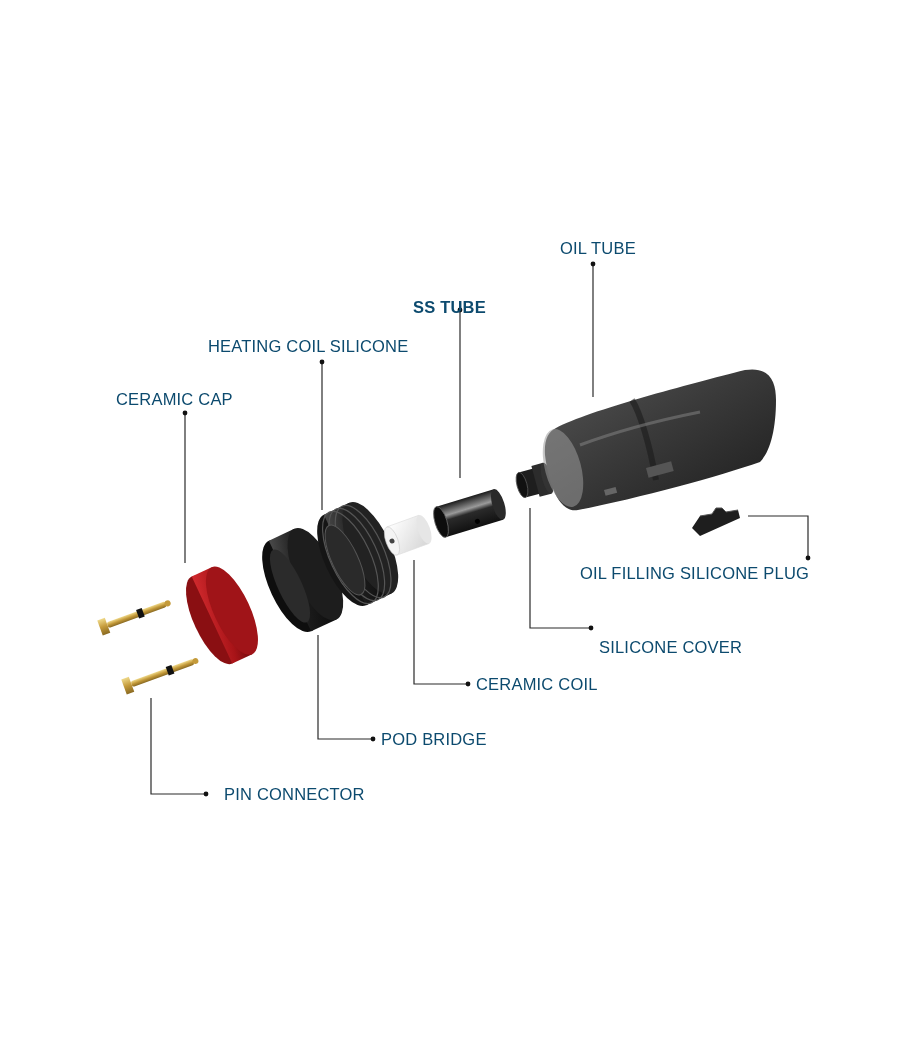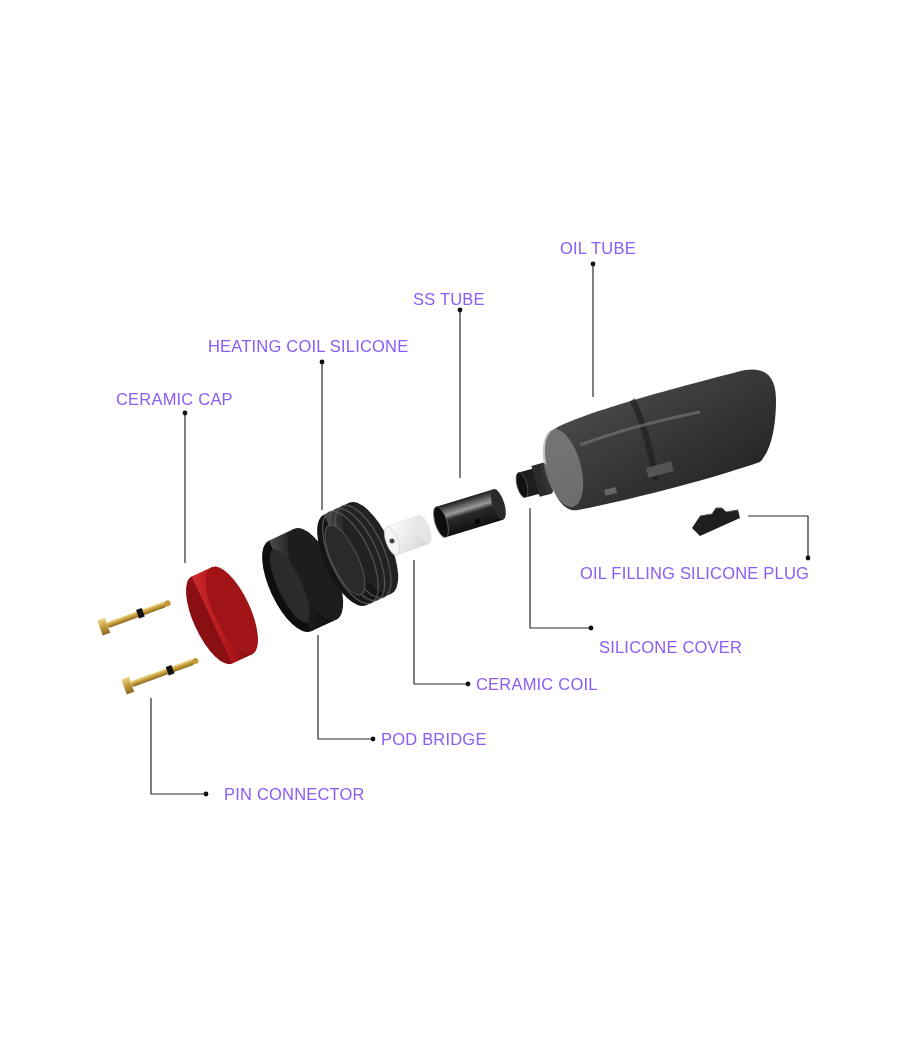--- a/index.html
+++ b/index.html
@@ -1,20 +1,20 @@
 <!DOCTYPE html>
 <html><head>
   <meta charset="utf-8">
   <style>
     html, body { margin: 0; padding: 0; background: #ffffff; }
     body { width: 900px; height: 1050px; position: relative; overflow: hidden;
            font-family: "Liberation Sans", "DejaVu Sans", sans-serif; }
     #stage { position: absolute; left: 0; top: 0; width: 900px; height: 1050px; }
     svg { position: absolute; left: 0; top: 0; }
-    .label { position: absolute; font-size: 16.5px; color: #8b5cf6; letter-spacing: 0.2px;
+    .label { position: absolute; font-size: 16.5px; color: #0c4a6e; letter-spacing: 0.2px;
              white-space: nowrap; line-height: 20px; }
   </style>
 </head>
 <body>
 
 <div id="stage">
   <svg width="900" height="1050" viewBox="0 0 900 1050">
     <defs>
       <linearGradient id="gold" x1="0" y1="0" x2="0" y2="1">
         <stop offset="0" stop-color="#efd98a"></stop>
@@ -162,21 +162,21 @@
       <rect x="604" y="490" width="12" height="6" fill="#666" transform="rotate(-15 604 490)"></rect>
     </g>
 
     <g>
       <path d="M692,528 L700,516 L712,514 L716,508 L722,508 L726,512 L738,510 L740,518 L700,536 Z" fill="#1e1e1e"></path>
       <path d="M700,516 L712,514 L716,508 L722,508 L726,512 L738,510" stroke="#555" stroke-width="1" fill="none"></path>
     </g>
   </svg>
 
   <div class="label" style="left:560px; top:238px;">OIL TUBE</div>
-  <div class="label" style="left:413px; top:289px;">SS TUBE</div>
+  <div class="label" style="left:413px; top:297px;font-weight:bold;">SS TUBE</div>
   <div class="label" style="left:208px; top:336px;text-align:right;">HEATING COIL SILICONE</div>
   <div class="label" style="left:116px; top:389px;">CERAMIC CAP</div>
   <div class="label" style="left:580px; top:563px;text-align:right;">OIL FILLING SILICONE PLUG</div>
   <div class="label" style="left:599px; top:618px;margin-top:19px;">SILICONE COVER</div>
   <div class="label" style="left:476px; top:674px;">CERAMIC COIL</div>
   <div class="label" style="left:381px; top:729px;text-align:right;">POD BRIDGE</div>
   <div class="label" style="left:224px; top:784px;">PIN CONNECTOR</div>
 </div>
 
 </body></html>

